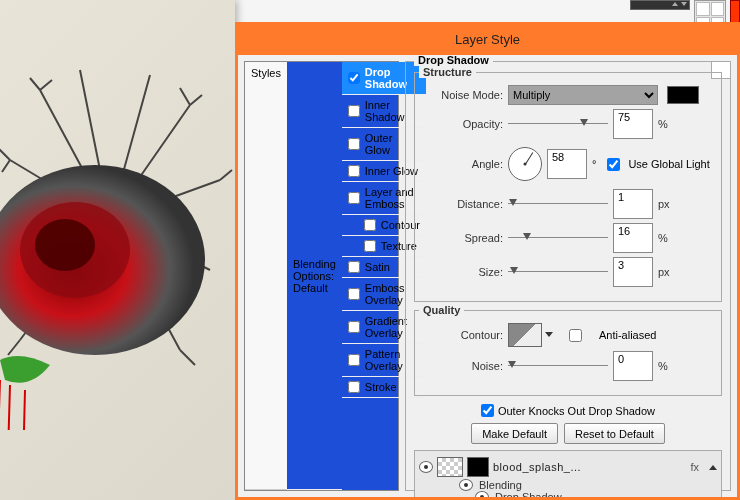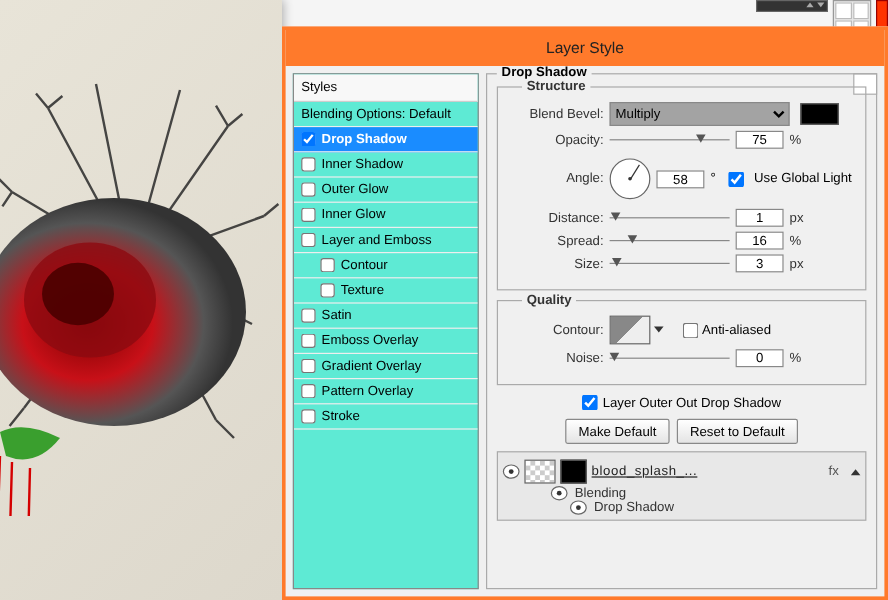--- a/index.html
+++ b/index.html
@@ -10,53 +10,53 @@
 .topbar .mini{width:60px;height:10px;background:#333;border:1px solid #666;display:flex;justify-content:flex-end;padding:0 2px;gap:3px}
 .topbar .mini b{width:0;height:0;border-left:3px solid transparent;border-right:3px solid transparent;margin-top:1px}
 .topbar .mini b:first-child{border-bottom:4px solid #aaa}
 .topbar .mini b:last-child{border-top:4px solid #aaa}
 .topbar .pal{width:32px;height:32px;background:#e6e6e6;border:1px solid #999;display:grid;grid-template-columns:1fr 1fr;grid-template-rows:1fr 1fr;gap:1px;padding:1px}
 .topbar .pal span{background:#fff;border:1px solid #bbb}
 .topbar .redbar{width:10px;height:36px;background:#f30;border:1px solid #900}
 .dialog{position:absolute;left:235px;top:22px;right:0;bottom:0;background:#f0f0f0;border:3px solid #ff7a2b}
 .dlg-title{height:30px;line-height:30px;text-align:center;background:#ff7a2b;color:#222;font-size:13px}
 .dlg-body{display:flex;height:calc(100% - 30px)}
-.styles-panel{width:155px;border:1px solid #888;margin:6px 0 6px 6px;background:#5eead4;display:flex;flex-direction:column}
+.styles-panel{width:155px;border:1px solid #888;margin:6px 0 6px 6px;background:#1d4ed8;display:flex;flex-direction:row}
 .styles-panel .hdr{padding:5px 6px;border-bottom:1px solid #ccc;background:#f8f8f8}
 .styles-panel .row{padding:4px 6px;border-bottom:1px solid #eee;display:flex;align-items:center;gap:5px;cursor:pointer}
 .styles-panel .row.sel{background:#1a8cff;color:#fff}
 .styles-panel .row.sub{padding-left:22px}
 .styles-panel input[type=checkbox]{width:12px;height:12px}
 .main-panel{flex:1;padding:6px;position:relative;overflow:hidden}
 .fieldset{border:1px solid #aaa;margin-bottom:8px;padding:8px 10px 10px;position:relative}
-.fieldset>.legend{position:absolute;top:-7px;left:20px;background:#f0f0f0;padding:0 4px;font-weight:bold;color:#333}
+.fieldset>.legend{position:absolute;top:-7px;left:4px;background:#f0f0f0;padding:0 4px;font-weight:bold;color:#333}
 .fs-outer{border:1px solid #aaa;padding:10px 8px 8px;position:relative;height:100%}
 .fs-outer>.legend{position:absolute;top:-8px;left:8px;background:#f0f0f0;padding:0 4px;font-weight:bold}
 .frow{display:flex;align-items:center;margin:4px 0;gap:5px}
 .frow .lbl{width:78px;text-align:right;color:#333}
 .frow select{flex:1;max-width:150px;height:20px;border:1px solid #888;background:#a3a3a3}
 .frow .swatch{width:32px;height:18px;background:#000;border:1px solid #666;margin-left:4px}
 .frow .slider{flex:1;max-width:100px;height:14px;position:relative}
 .frow .slider:before{content:"";position:absolute;left:0;right:0;top:6px;height:1px;background:#888}
 .frow .slider i{position:absolute;top:2px;width:0;height:0;border-left:4px solid transparent;border-right:4px solid transparent;border-top:7px solid #555}
-.frow .numbox{width:40px;height:15px;border:1px solid #888;background:#fff;text-align:center;padding:1px 4px;display:inline-block}
+.frow .numbox{width:40px;height:30px;border:1px solid #888;background:#fff;text-align:left;padding:1px 4px;display:inline-block}
 .frow .unit{width:18px;color:#333}
 .angle-dial{width:34px;height:34px;border:1px solid #666;border-radius:50%;position:relative;background:#fff}
 .angle-dial .hand{position:absolute;left:50%;top:50%;width:14px;height:1px;background:#333;transform-origin:0 0;transform:rotate(-58deg)}
 .angle-dial .dot{position:absolute;left:50%;top:50%;width:3px;height:3px;background:#333;border-radius:50%;transform:translate(-50%,-50%)}
 .contour-sw{width:34px;height:24px;border:1px solid #666;background:linear-gradient(135deg,#888 0%,#888 49%,#eee 50%,#eee 100%);position:relative}
 .contour-sw:after{content:"";position:absolute;right:-12px;top:8px;border-left:4px solid transparent;border-right:4px solid transparent;border-top:5px solid #333}
 .btn{height:21px;padding:0 10px;border:1px solid #888;background:linear-gradient(#fff,#e4e4e4);cursor:pointer;border-radius:2px}
 .layer-strip{border:1px solid #aaa;background:#e8e8e8;padding:4px;margin-top:6px}
 .layer-row{display:flex;align-items:center;gap:4px;padding:2px 0}
 .eye{width:14px;height:12px;border:1px solid #666;border-radius:50%;position:relative;background:#fff}
 .eye:after{content:"";position:absolute;left:4px;top:3px;width:4px;height:4px;background:#333;border-radius:50%}
 .thumb{width:26px;height:20px;border:1px solid #666;background:repeating-conic-gradient(#ccc 0 25%,#fff 0 50%) 0 0/8px 8px}
 .thumb2{width:22px;height:20px;border:1px solid #666;background:#000}
-.layer-name{text-decoration:underline;color:#222;letter-spacing:.5px}
+.layer-name{color:#222;letter-spacing:.5px}
 .fx-badge{margin-left:auto;color:#555;padding-right:6px}
 .sub-fx{padding-left:40px;display:flex;align-items:center;gap:6px;font-size:10px;color:#333}
 .ok-strip{position:absolute;right:6px;top:6px;width:20px;border:1px solid #aaa;background:#fff;height:18px}
 </style>
 </head>
 <body>
 
 <div class="bg-canvas">
   <svg class="rose-art" viewBox="0 0 260 370">
     <g stroke="#2a2a2a" stroke-width="2" fill="none" opacity="0.85">
@@ -158,21 +158,21 @@
     </div>
 
     <div class="main-panel">
       <div class="ok-strip"></div>
       <div class="fs-outer">
         <span class="legend">Drop Shadow</span>
 
         <div class="fieldset">
           <span class="legend">Structure</span>
           <div class="frow">
-            <span class="lbl">Blend Bevel:</span>
+            <span class="lbl">Noise Mode:</span>
             <select><option>Multiply</option></select>
             <span class="swatch"></span>
           </div>
           <div class="frow">
             <span class="lbl">Opacity:</span>
             <span class="slider">
                 <i style="left:72%"></i>
               </span>
             <span class="numbox">75</span>
             <span class="unit">%</span>
@@ -214,39 +214,39 @@
             <span class="numbox">3</span>
             <span class="unit">px</span>
           </div>
         </div>
 
         <div class="fieldset">
           <span class="legend">Quality</span>
           <div class="frow">
             <span class="lbl">Contour:</span>
             <span class="contour-sw"></span>
-            <label style="display:flex;align-items:center;gap:3px;margin-left:22px">
+            <label style="display:flex;align-items:center;gap:17px;margin-left:22px">
               <input type="checkbox" style="">
                 <span>Anti-aliased</span>
             </label>
           </div>
           <div class="frow">
             <span class="lbl">Noise:</span>
             <span class="slider">
                 <i style="left:0"></i>
               </span>
             <span class="numbox">0</span>
             <span class="unit">%</span>
           </div>
         </div>
 
         <div style="text-align:center;margin:4px 0">
           <label style="display:inline-flex;align-items:center;gap:4px">
             <input type="checkbox" checked="" style="">
-              <span>Layer Outer Out Drop Shadow</span>
+              <span>Outer Knocks Out Drop Shadow</span>
           </label>
         </div>
         <div style="text-align:center;display:flex;gap:6px;justify-content:center">
           <button class="btn">Make Default</button>
           <button class="btn">Reset to Default</button>
         </div>
 
         <div class="layer-strip">
           <div class="layer-row">
             <span class="eye"></span>

